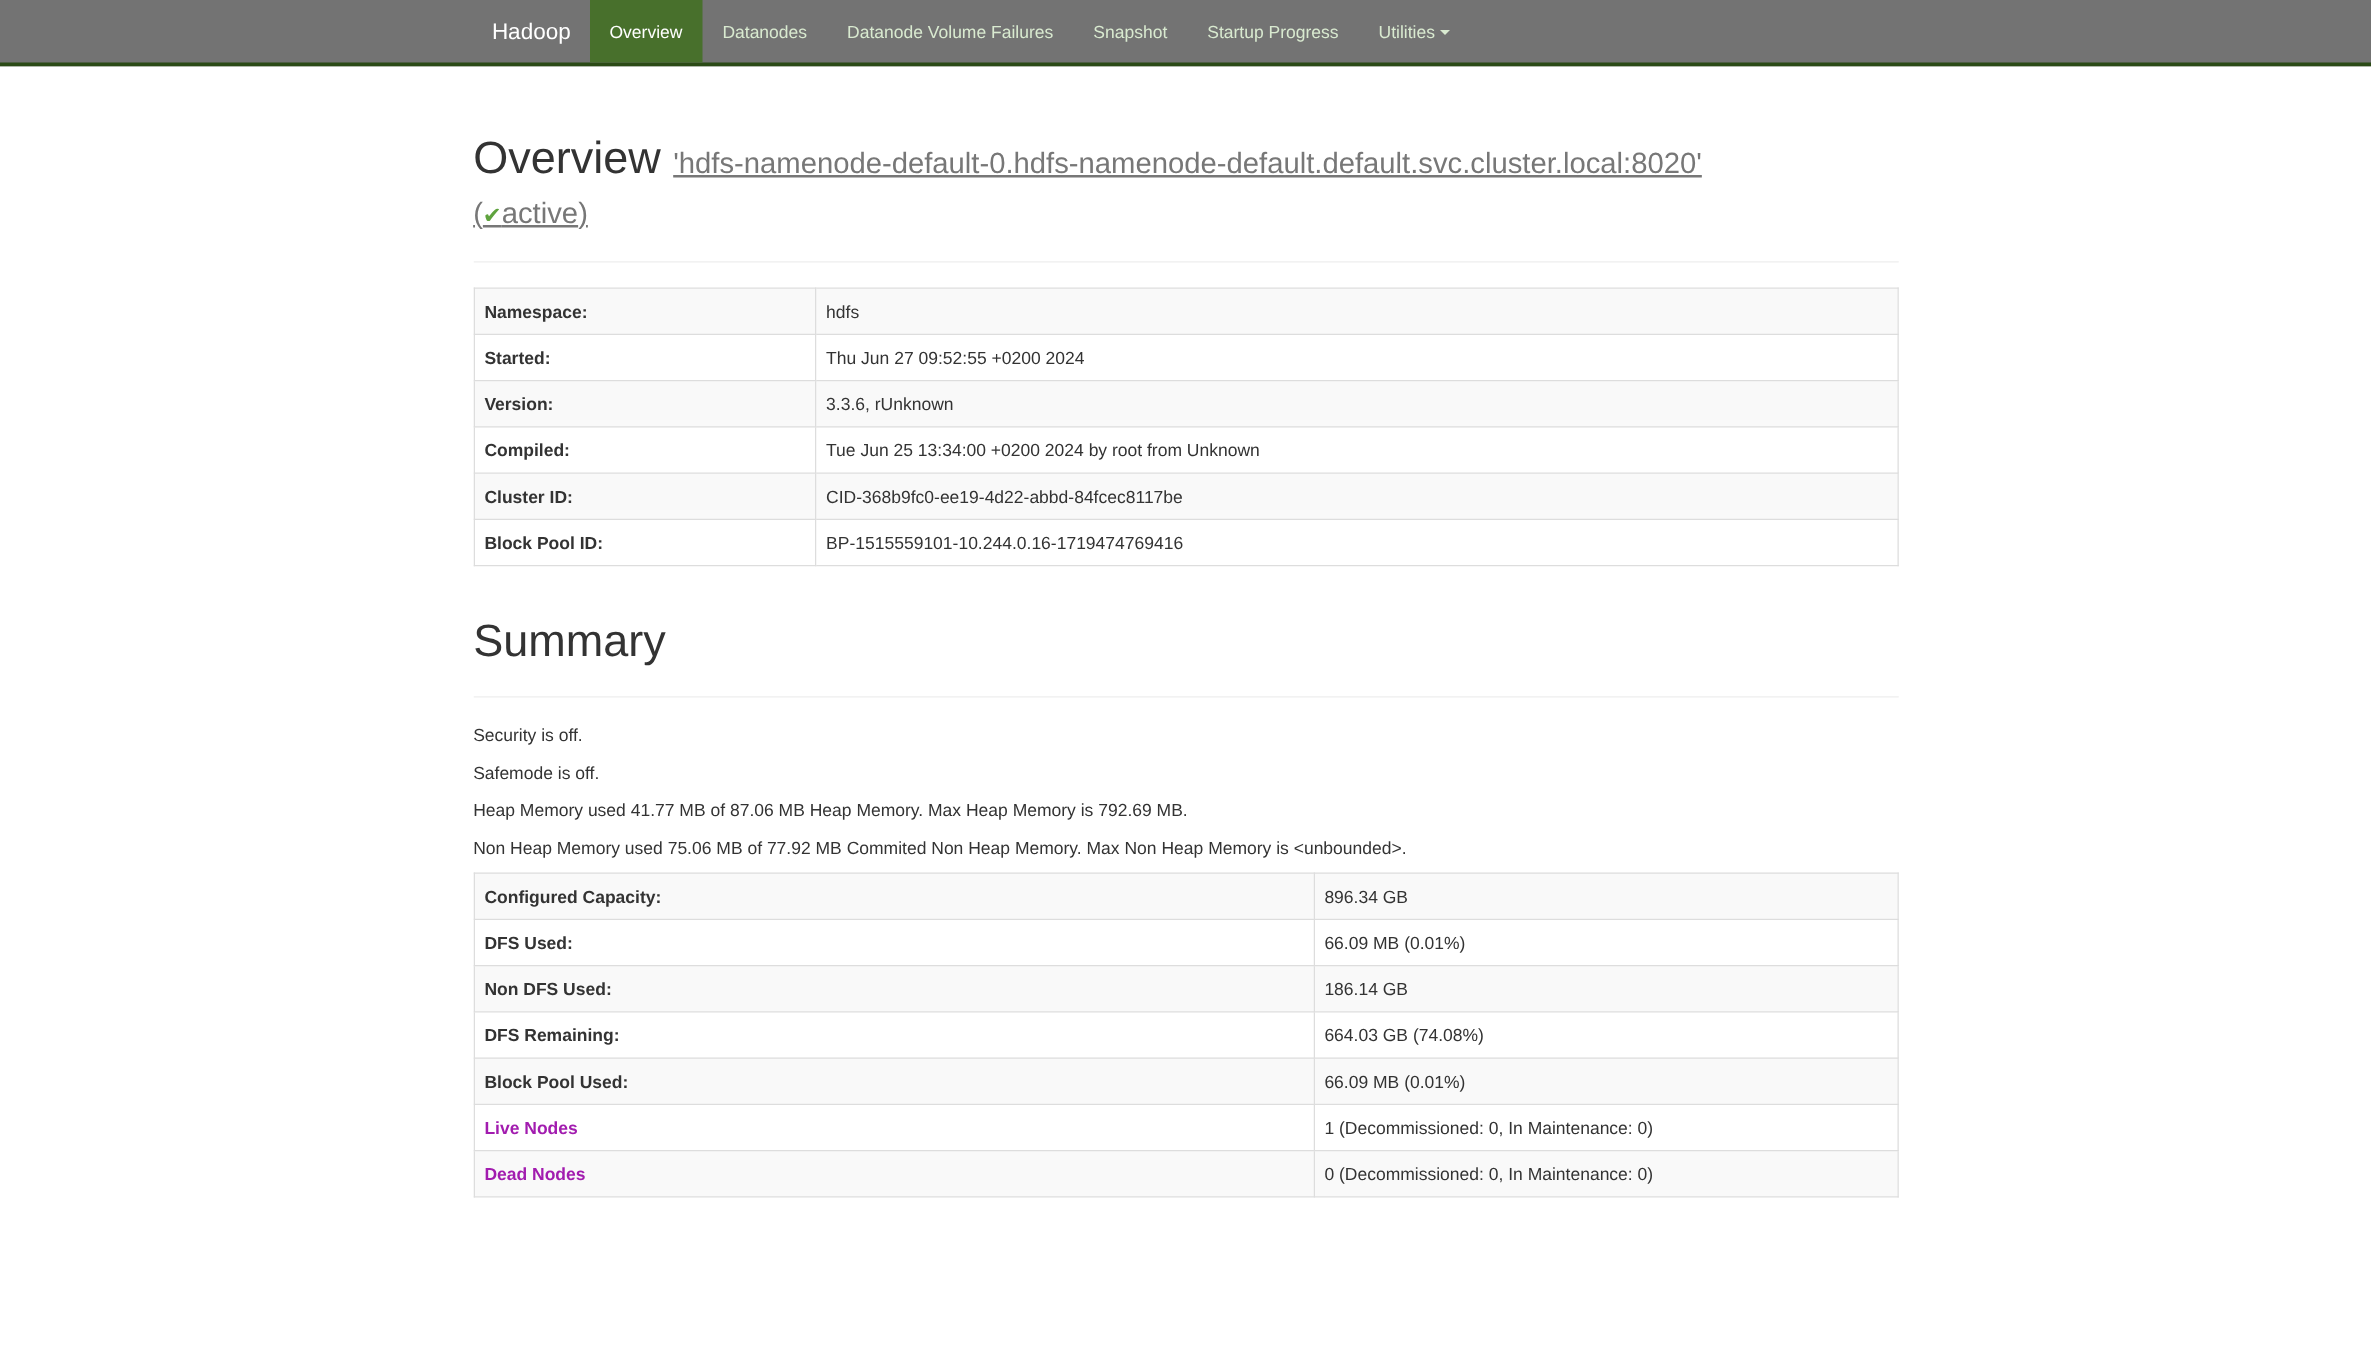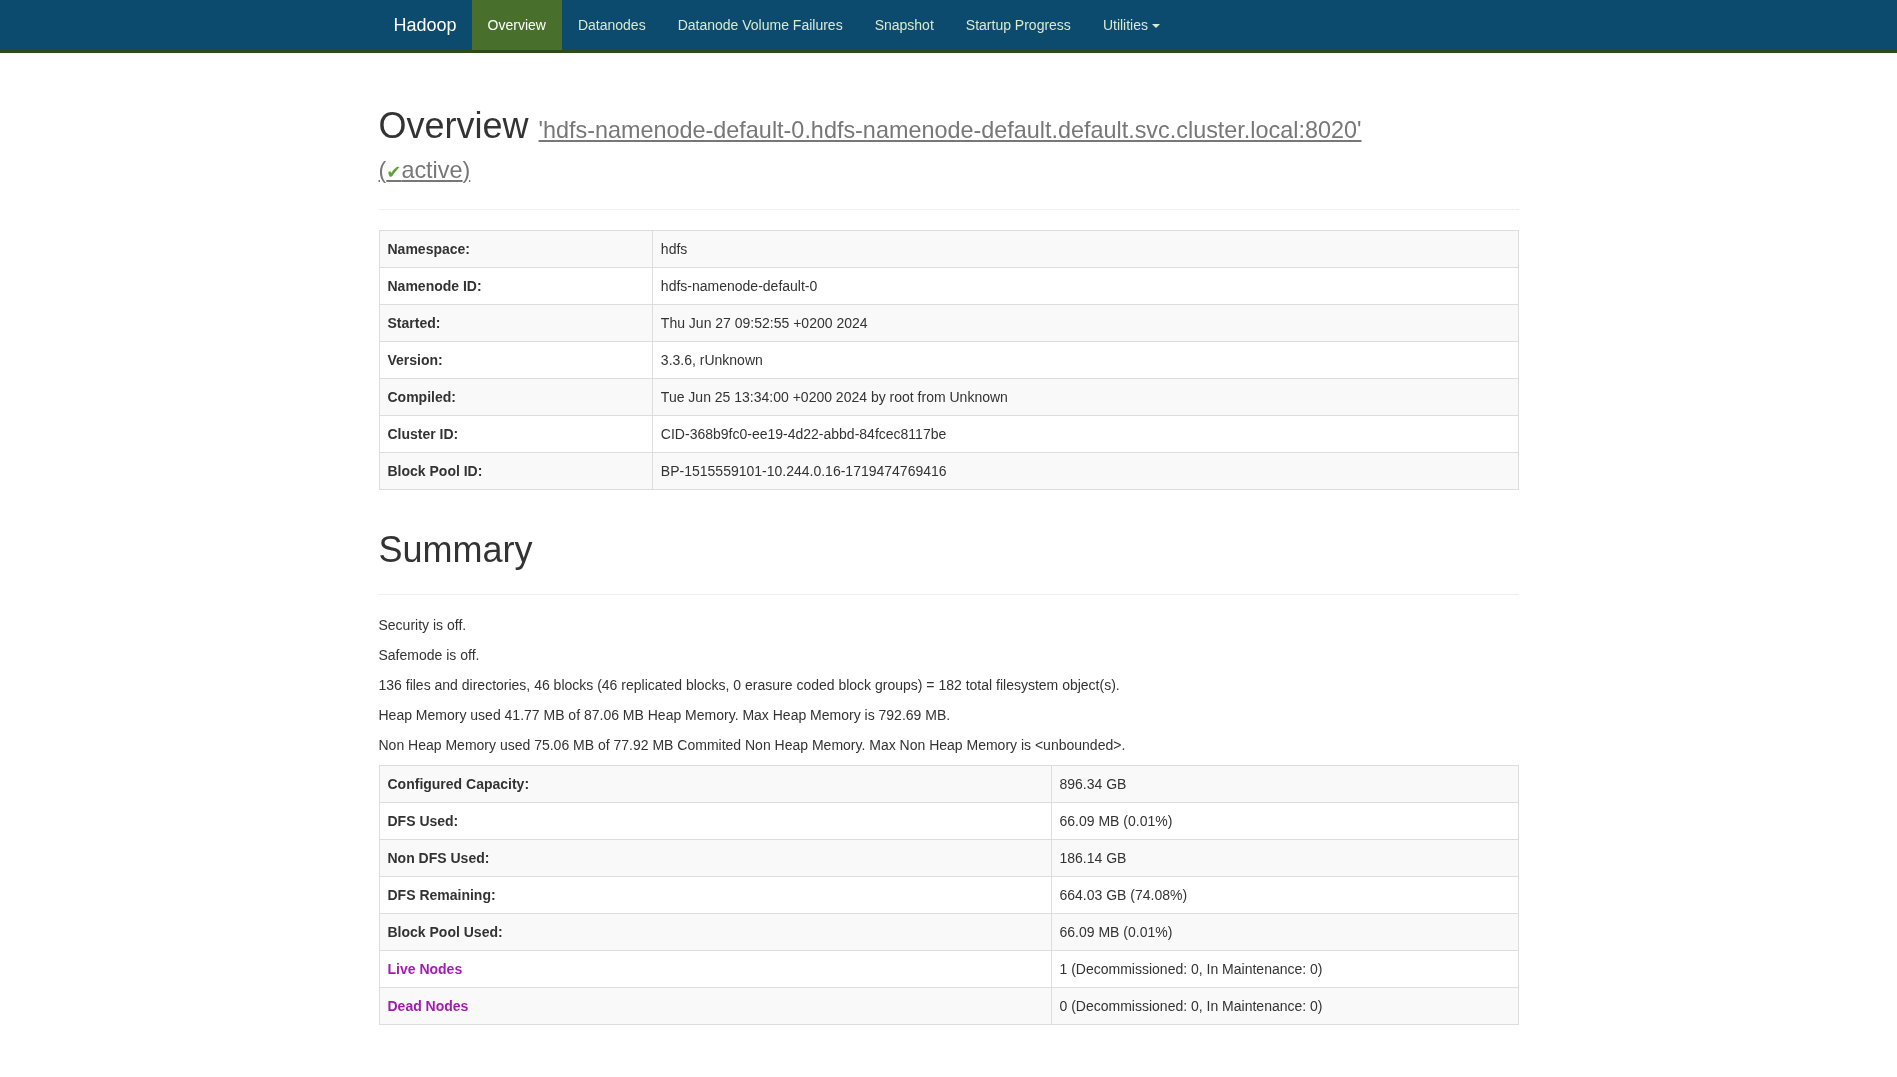--- a/index.html
+++ b/index.html
@@ -8,21 +8,21 @@
     font-size: 14px;
     color: #333;
     background: #fff;
   }
   body { height: 1077px; width: 1897px; overflow: hidden; }
 
   .container { width: 1170px; margin: 0 auto; padding: 0 15px; }
 
   
   .navbar {
-    background: #0c4a6e;
+    background: #737373;
     border-bottom: 3px solid #2b4a16;
     height: 53px;
     width: 100%;
   }
   .navbar .container { display: flex; align-items: stretch; height: 50px; }
   .navbar-brand {
     color: #fff;
     font-size: 18px;
     line-height: 20px;
     padding: 15px 15px;
@@ -142,24 +142,20 @@
     </h1>
   </div>
 
   <table class="info-table overview-table">
     <tbody>
       <tr>
         <th>Namespace:</th>
         <td>hdfs</td>
       </tr>
       <tr>
-        <th>Namenode ID:</th>
-        <td>hdfs-namenode-default-0</td>
-      </tr>
-      <tr>
         <th>Started:</th>
         <td>Thu Jun 27 09:52:55 +0200 2024</td>
       </tr>
       <tr>
         <th>Version:</th>
         <td>3.3.6, rUnknown</td>
       </tr>
       <tr>
         <th>Compiled:</th>
         <td>Tue Jun 25 13:34:00 +0200 2024 by root from Unknown</td>
@@ -175,21 +171,20 @@
     </tbody>
   </table>
 
   <div class="page-header">
     <h1>Summary</h1>
   </div>
 
   <div class="summary-text">
     <p>Security is off.</p>
     <p>Safemode is off.</p>
-    <p>136 files and directories, 46 blocks (46 replicated blocks, 0 erasure coded block groups) = 182 total filesystem object(s).</p>
     <p>Heap Memory used 41.77 MB of 87.06 MB Heap Memory. Max Heap Memory is 792.69 MB.</p>
     <p>Non Heap Memory used 75.06 MB of 77.92 MB Commited Non Heap Memory. Max Non Heap Memory is &lt;unbounded&gt;.</p>
   </div>
 
   <div class="summary-table-wrap">
   <table class="info-table summary-table">
     <tbody>
       <tr>
         <th>Configured Capacity:</th>
         <td>896.34 GB</td>

